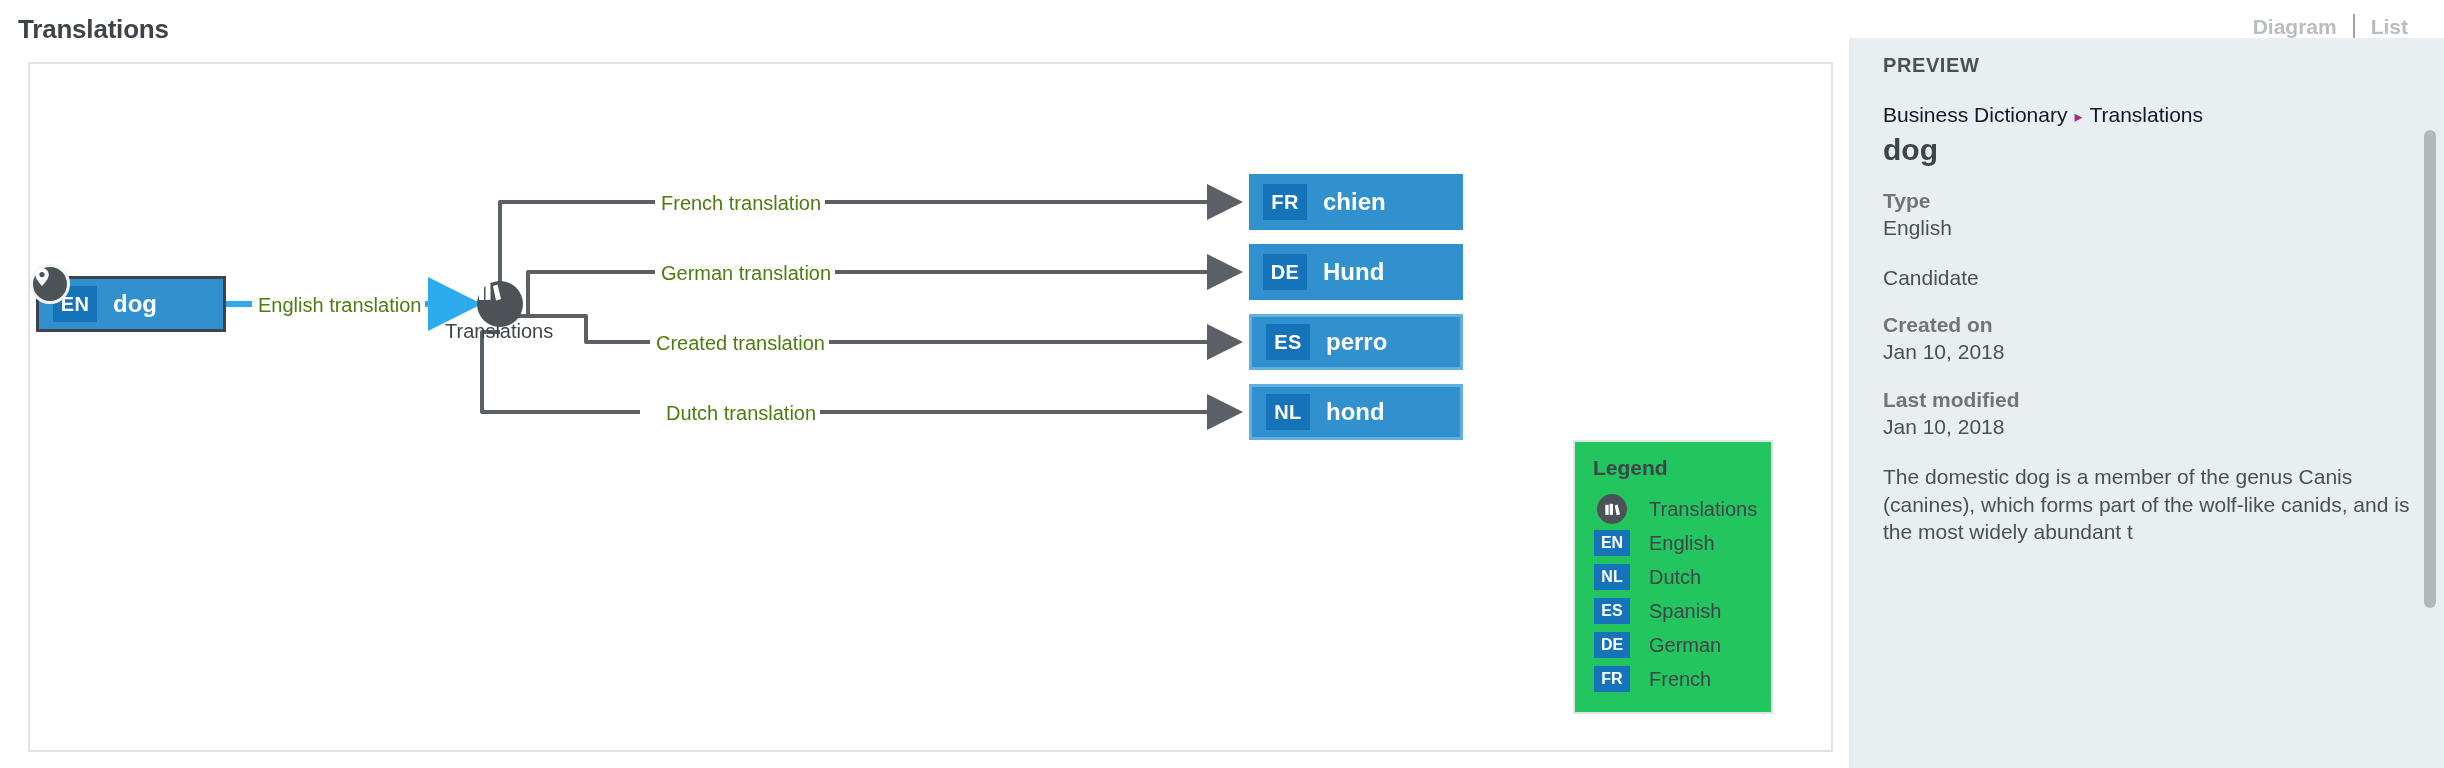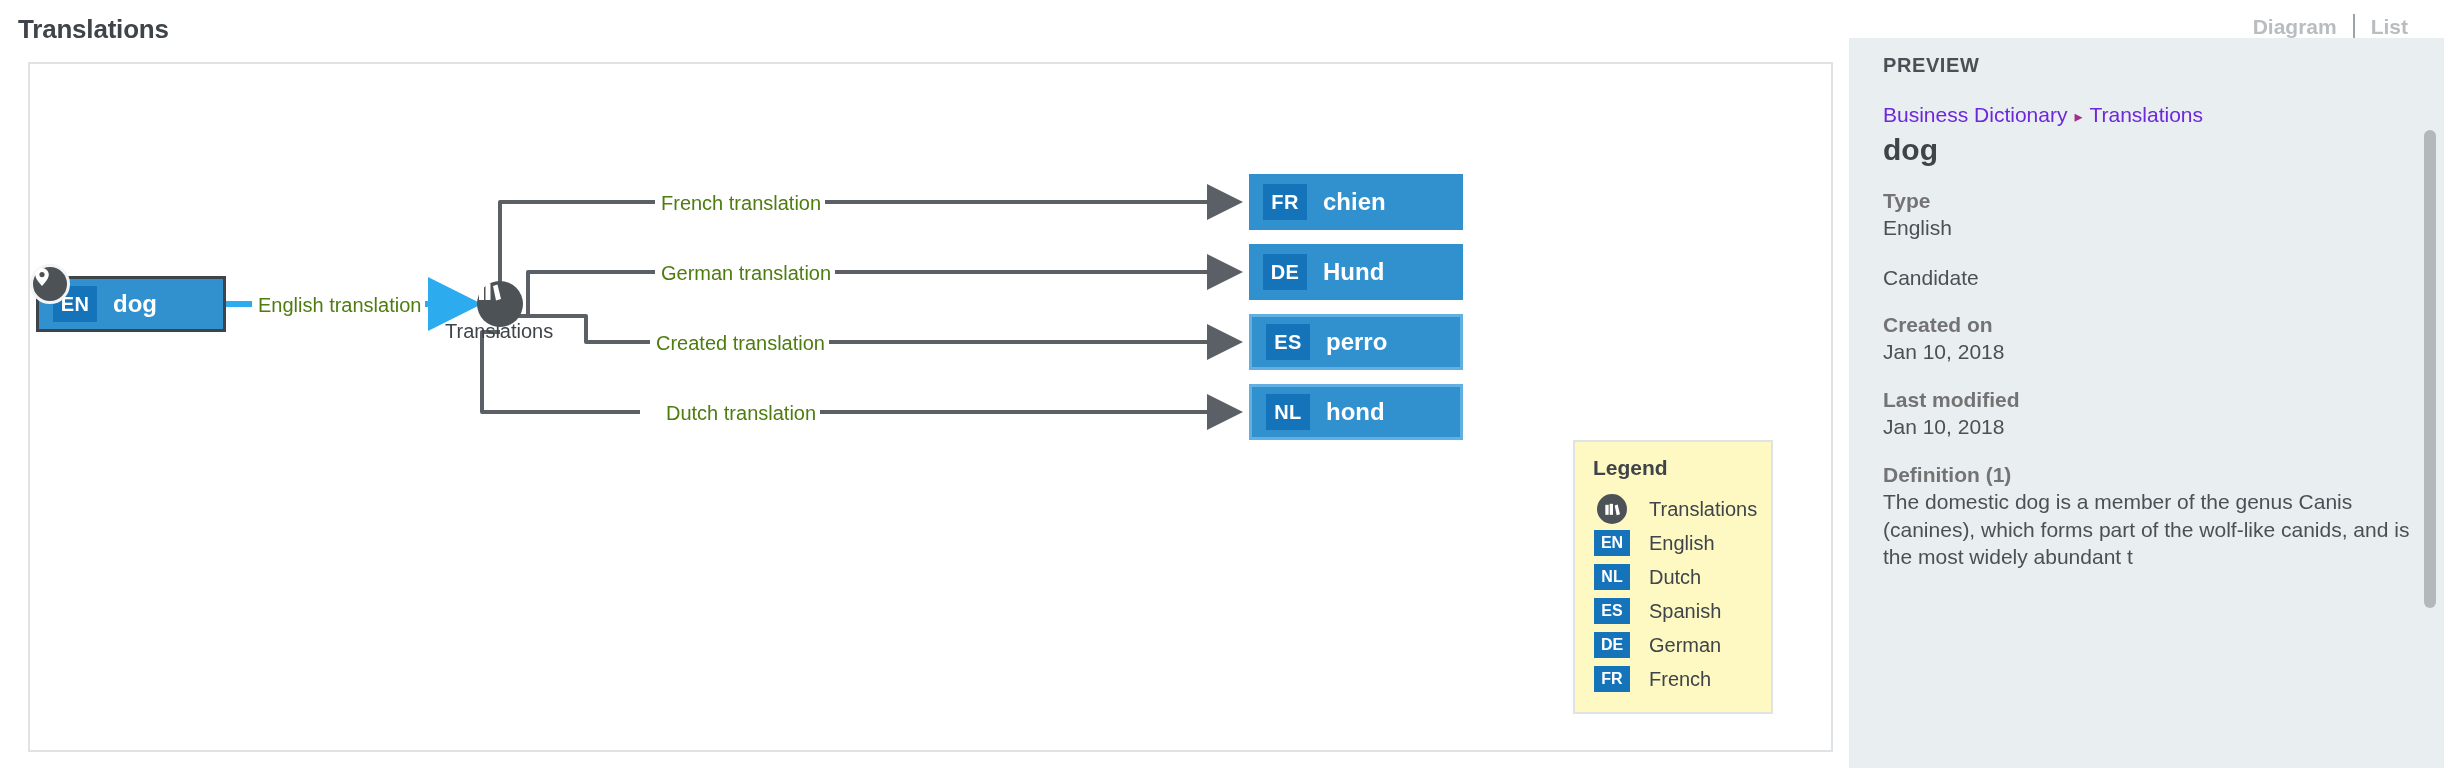--- a/index.html
+++ b/index.html
@@ -97,21 +97,21 @@
     padding: 0 4px;
     white-space: nowrap;
     z-index: 4;
   }
 
   
   .legend {
     position: absolute;
     left: 1573px; top: 440px;
     width: 200px;
-    background: #fef9c3;
+    background: #22c55e;
     border: 2px solid #dfe3e6;
     padding: 14px 18px 16px 18px;
     z-index: 7;
   }
   .legend-title {
     font-size: 21px; font-weight: bold; color: #3e4449;
     margin-bottom: 12px;
   }
   .legend-row {
     display: flex; align-items: center;
@@ -146,21 +146,21 @@
   }
   .preview-inner { padding: 16px 34px 0 34px; }
   .preview-heading {
     font-size: 20px; font-weight: bold; color: #4a5055;
     letter-spacing: 0.6px;
     margin-bottom: 26px;
   }
   .breadcrumb {
     font-size: 21px; color: #a42c8a; margin-bottom: 6px;
   }
-  .breadcrumb .bc-link { color: #6d28d9; cursor: pointer; }
+  .breadcrumb .bc-link { color: #0f172a; cursor: pointer; }
   .breadcrumb .bc-sep { margin: 0 7px; color: #a42c8a; font-size: 16px; }
   .preview-term {
     font-size: 30px; font-weight: bold; color: #3e4449;
     margin-bottom: 22px;
   }
   .field { margin-bottom: 22px; }
   .field-label {
     font-size: 21px; font-weight: bold; color: #737373;
     margin-bottom: 1px;
   }
@@ -350,21 +350,20 @@
         <div class="field-label">Created on</div>
         <div class="field-value">Jan 10, 2018</div>
       </div>
 
       <div class="field">
         <div class="field-label">Last modified</div>
         <div class="field-value">Jan 10, 2018</div>
       </div>
 
       <div class="field">
-        <div class="field-label">Definition (1)</div>
         <div class="field-value">The domestic dog is a member of the genus Canis (canines), which forms part of the wolf-like canids, and is the most widely abundant t</div>
       </div>
     </div>
 
     <div class="scrollbar-track"></div>
     <div class="scrollbar-thumb"></div>
   </div>
 
 </div>
 

